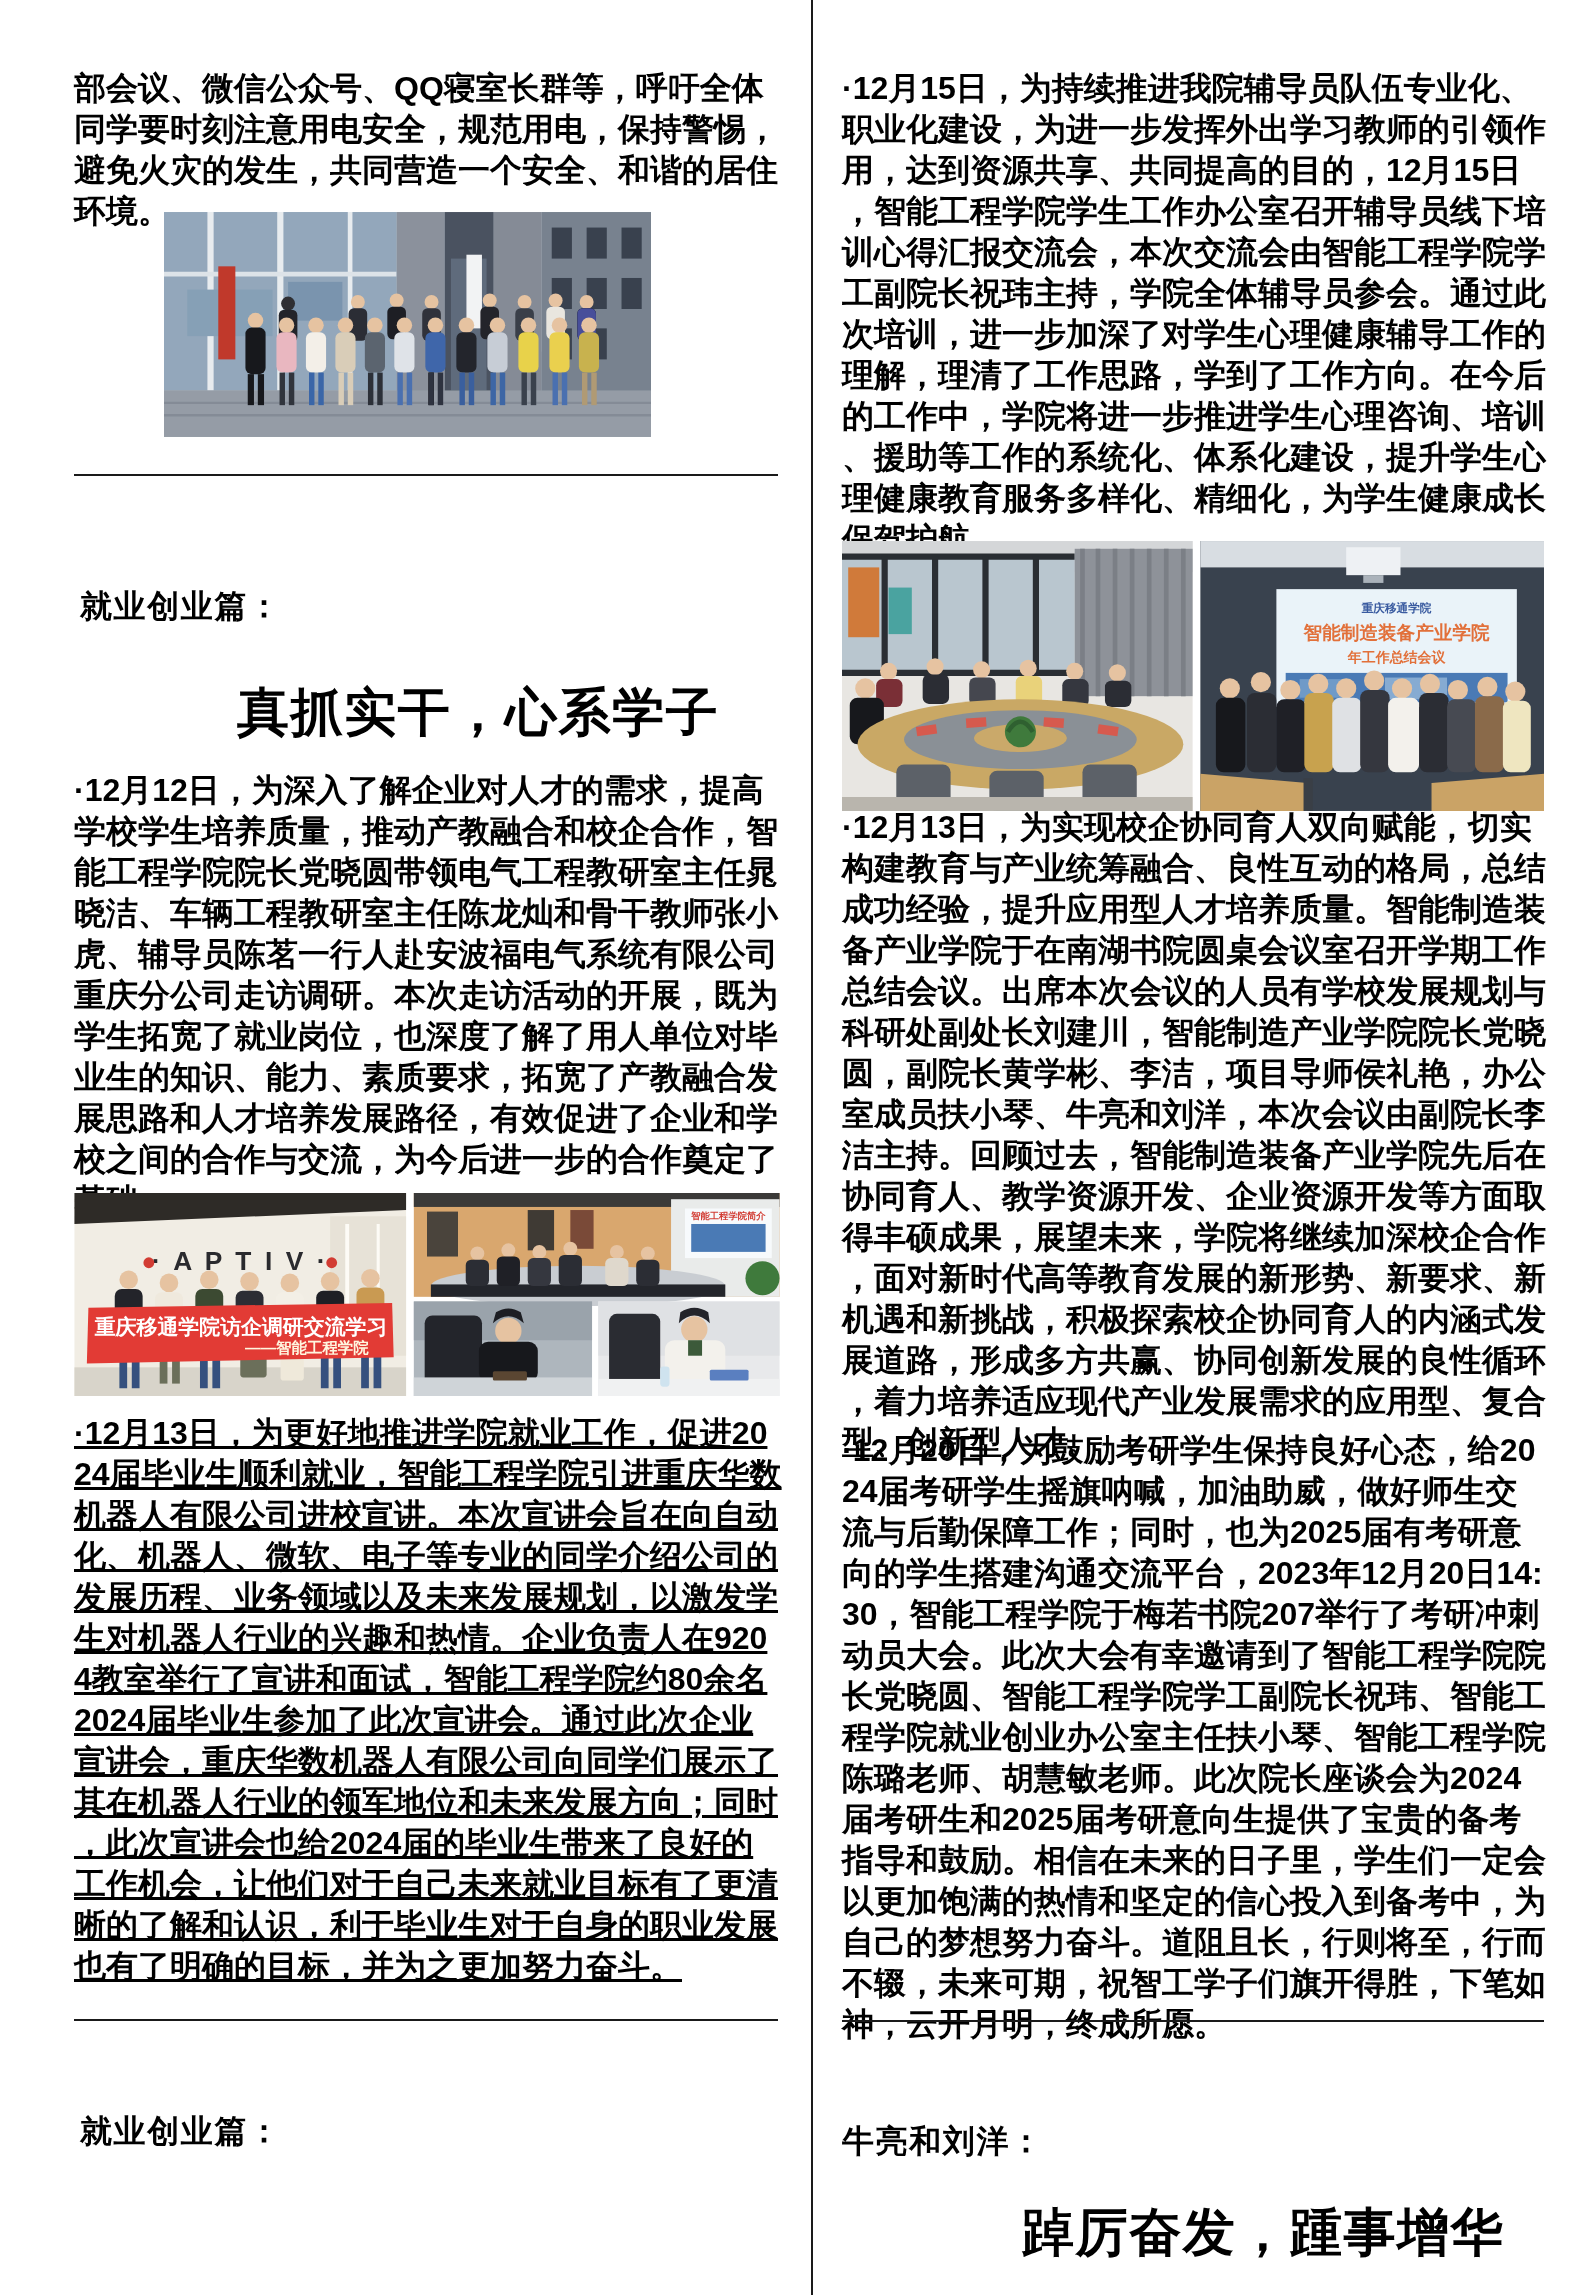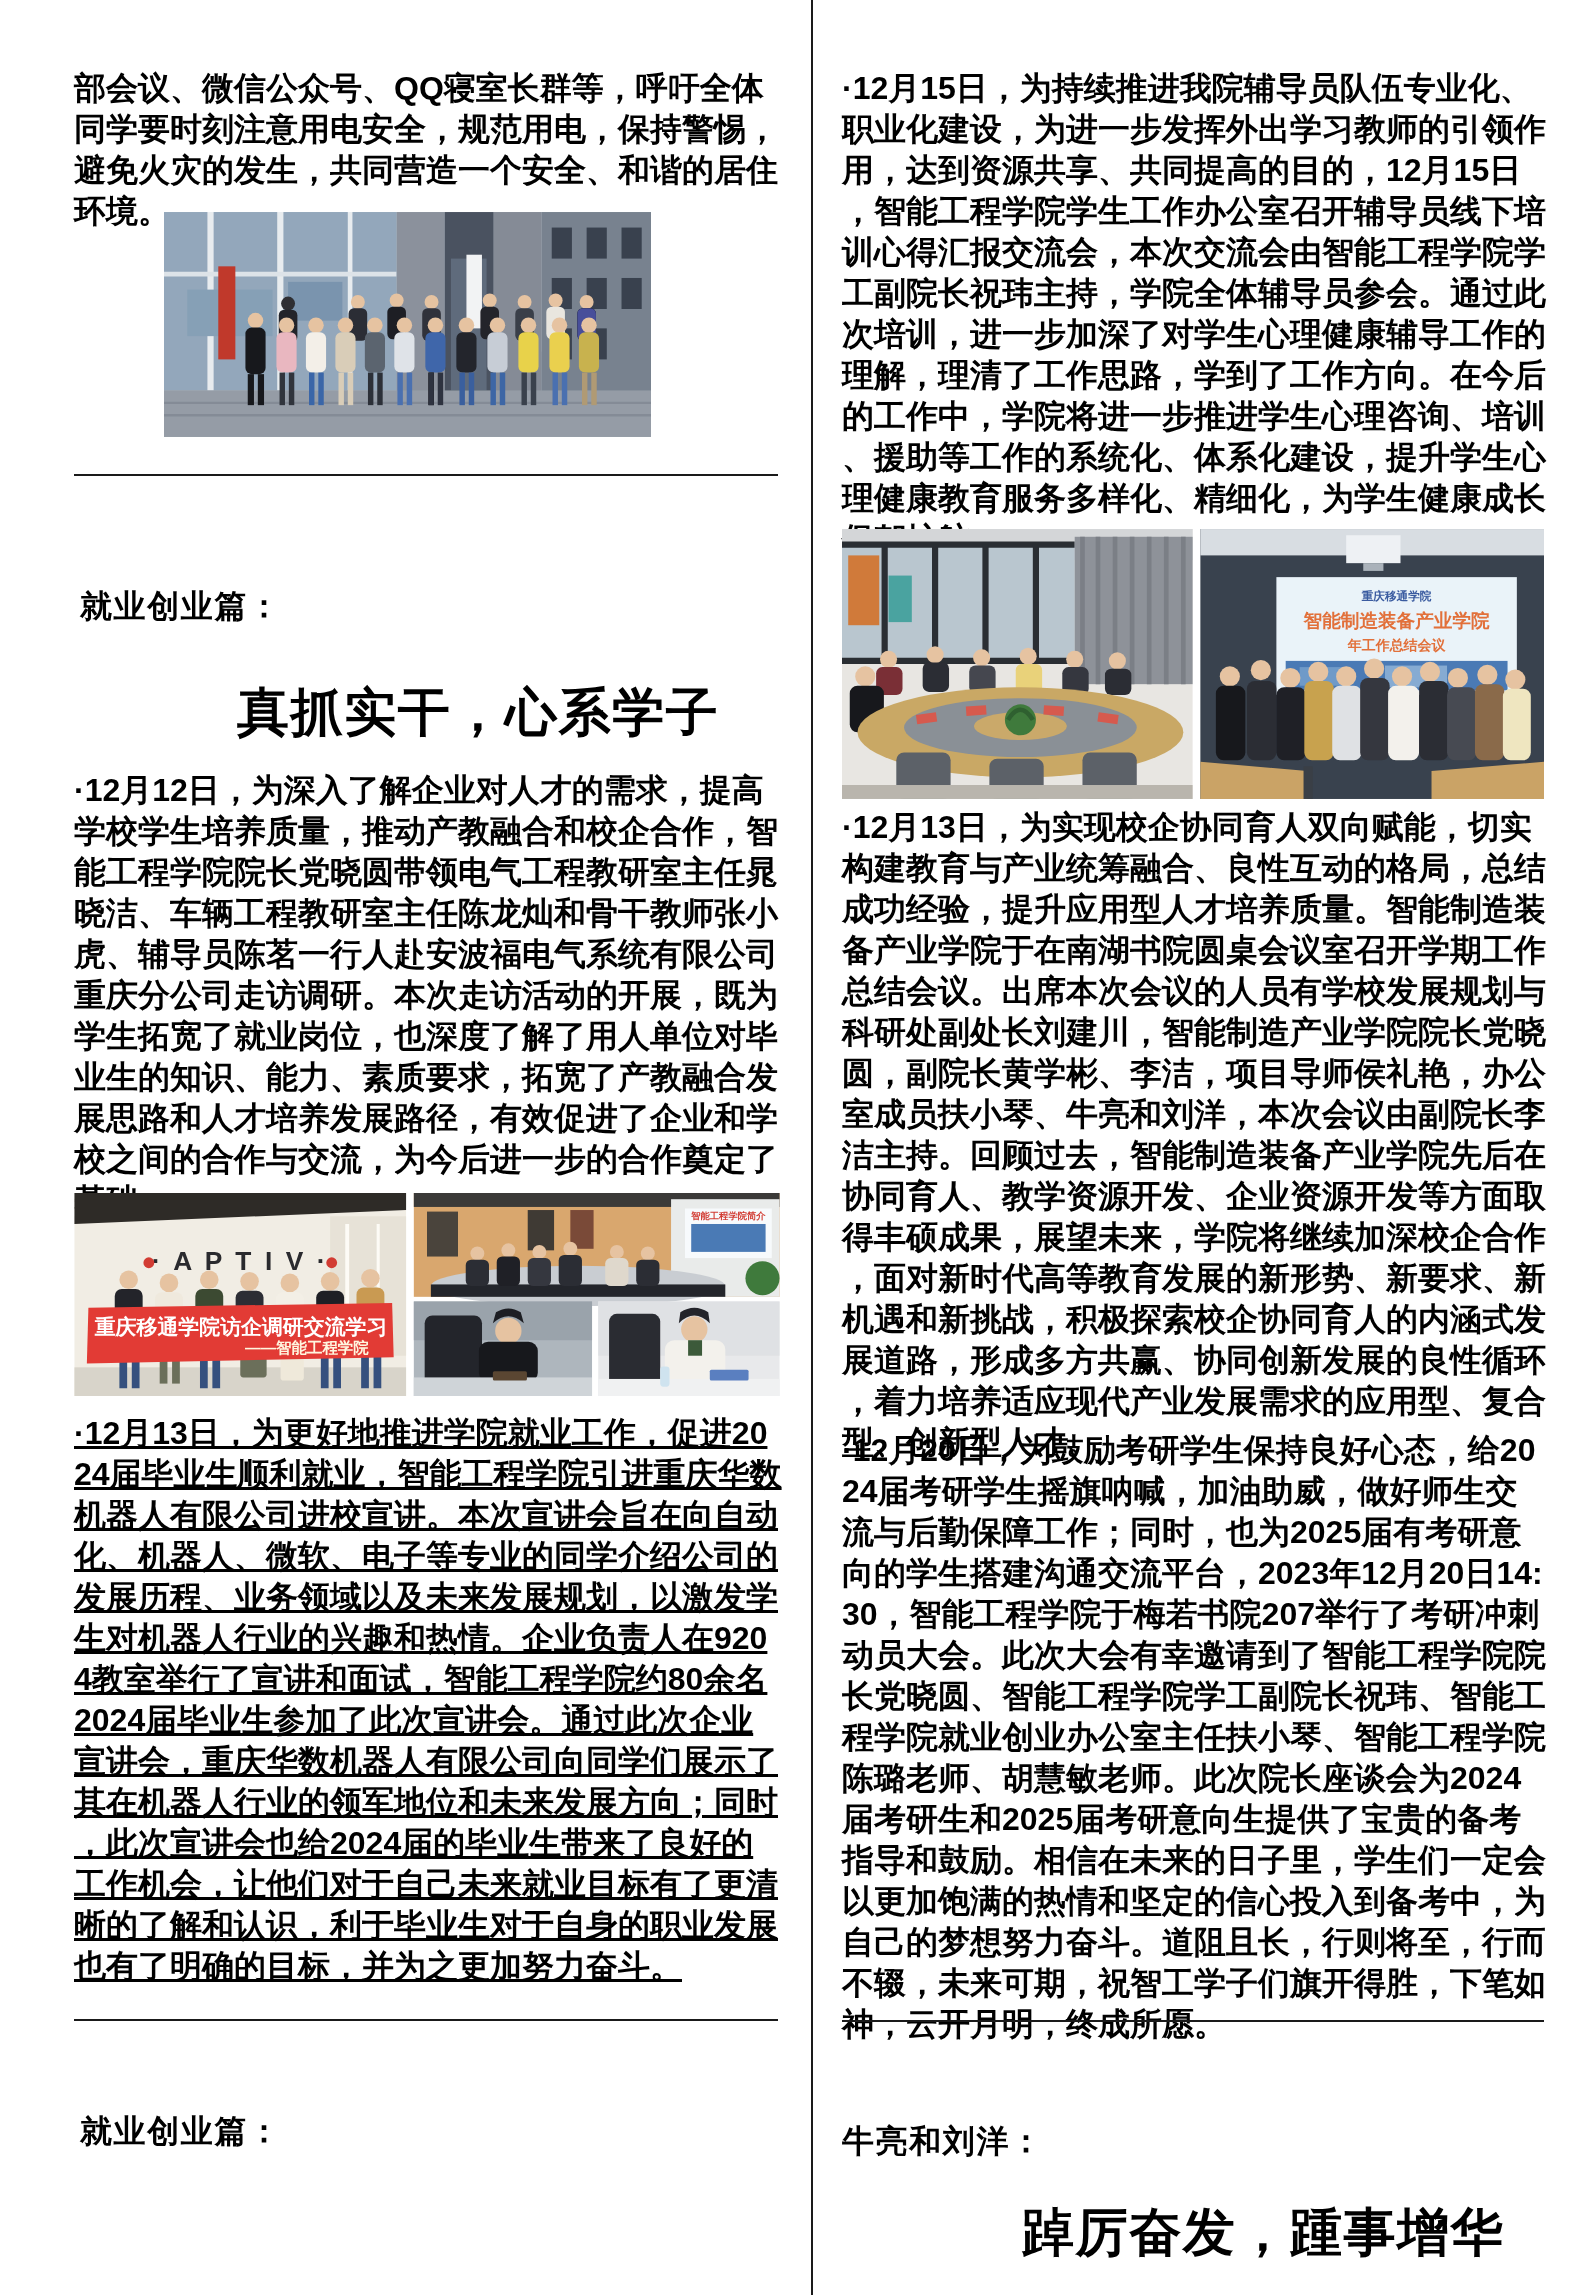--- a/index.html
+++ b/index.html
@@ -295,21 +295,21 @@
 
   <div class="para" style="left:74px; top:1413px; width:710px;text-decoration:underline;">·12月13日，为更好地推进学院就业工作，促进2024届毕业生顺利就业，智能工程学院引进重庆华数机器人有限公司进校宣讲。本次宣讲会旨在向自动化、机器人、微软、电子等专业的同学介绍公司的发展历程、业务领域以及未来发展规划，以激发学生对机器人行业的兴趣和热情。企业负责人在9204教室举行了宣讲和面试，智能工程学院约80余名2024届毕业生参加了此次宣讲会。通过此次企业宣讲会，重庆华数机器人有限公司向同学们展示了其在机器人行业的领军地位和未来发展方向；同时，此次宣讲会也给2024届的毕业生带来了良好的工作机会，让他们对于自己未来就业目标有了更清晰的了解和认识，利于毕业生对于自身的职业发展也有了明确的目标，并为之更加努力奋斗。</div>
 
   <div class="hdivider" style="left:74px; top:2019px; width:704px;"></div>
 
   <div class="section-title" style="left:80px; top:2113px;">就业创业篇：</div>
 
 
   <div class="para" style="left:842px; top:68px; width:706px;">·12月15日，为持续推进我院辅导员队伍专业化、职业化建设，为进一步发挥外出学习教师的引领作用，达到资源共享、共同提高的目的，12月15日，智能工程学院学生工作办公室召开辅导员线下培训心得汇报交流会，本次交流会由智能工程学院学工副院长祝玮主持，学院全体辅导员参会。通过此次培训，进一步加深了对学生心理健康辅导工作的理解，理清了工作思路，学到了工作方向。在今后的工作中，学院将进一步推进学生心理咨询、培训、援助等工作的系统化、体系化建设，提升学生心理健康教育服务多样化、精细化，为学生健康成长保驾护航。</div>
 
-  <div class="photo" style="left:842px; top:529px; width:722px; height:270px;">
+  <div class="photo" style="left:842px; top:541px; width:722px; height:270px;">
     <svg width="702" height="270" viewBox="0 0 905 348">
 
       <g>
         <rect x="0" y="0" width="452" height="348" fill="#e8e6e2"></rect>
         <rect x="0" y="0" width="452" height="40" fill="#d4d6d8"></rect>
 
         <rect x="0" y="20" width="300" height="150" fill="#b9c6cf"></rect>
         <g stroke="#2a2e33" stroke-width="8">
           <line x1="0" y1="20" x2="300" y2="20"></line>
             <line x1="0" y1="170" x2="300" y2="170"></line>

